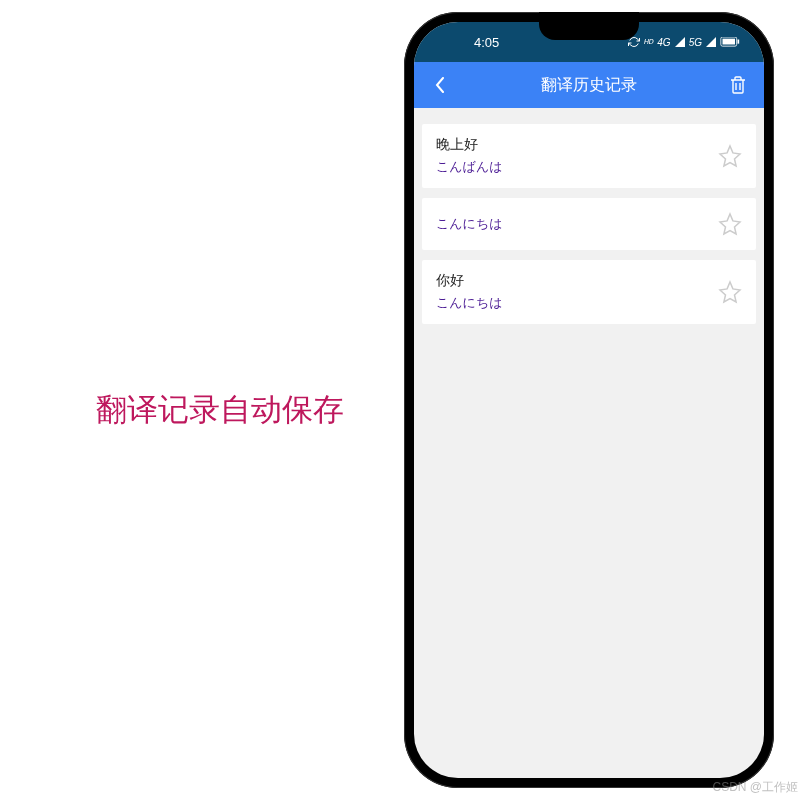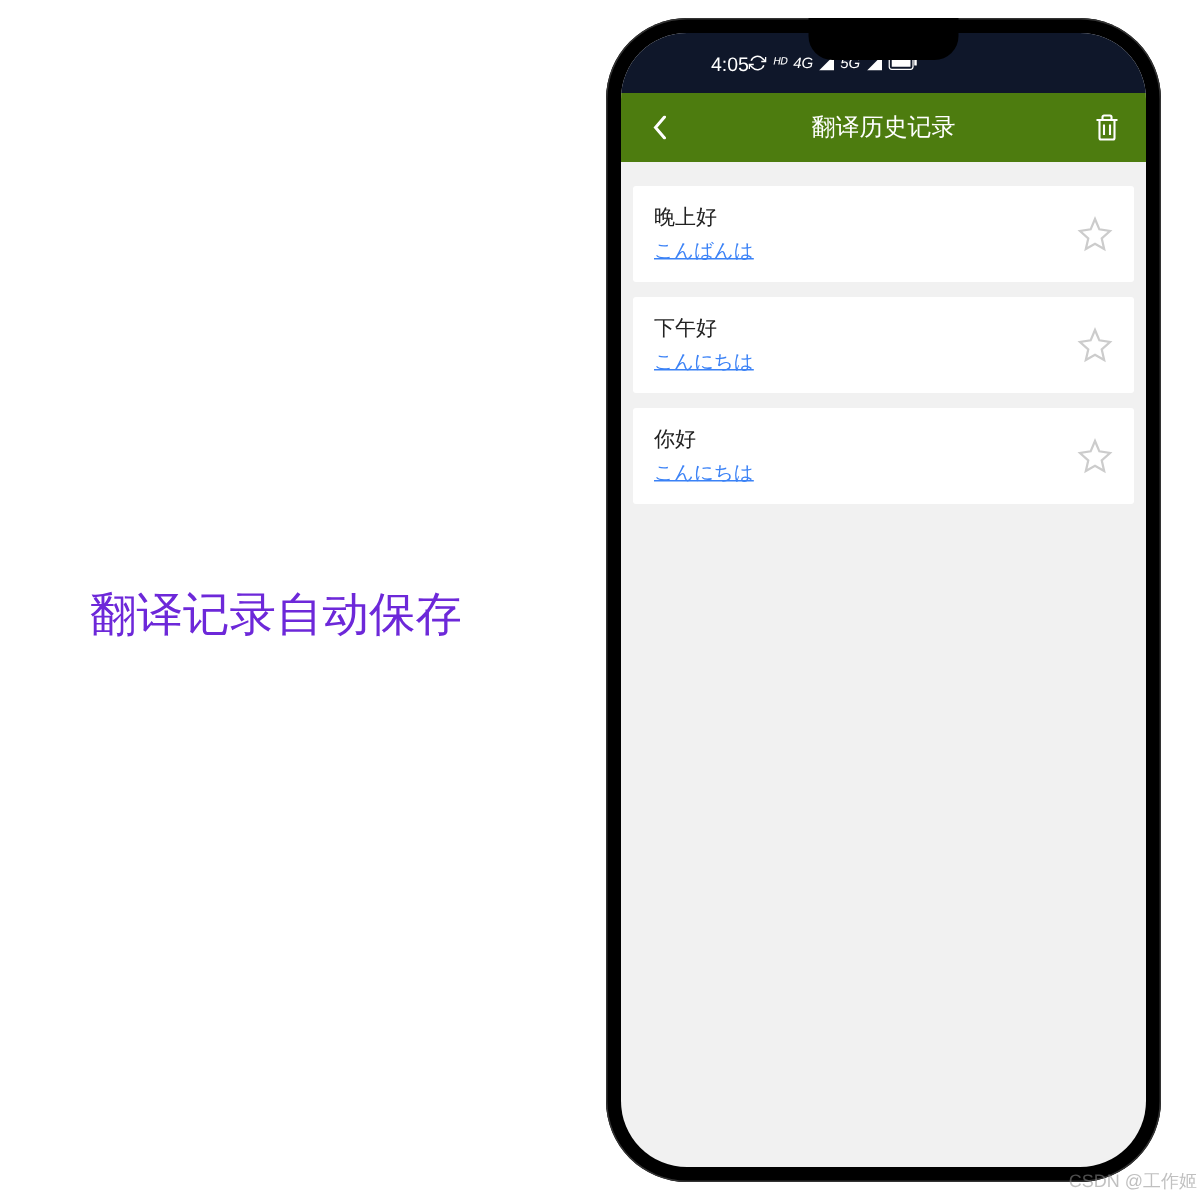--- a/index.html
+++ b/index.html
@@ -9,22 +9,23 @@
       background: #ffffff;
       font-family: -apple-system, "PingFang SC", "Microsoft YaHei", sans-serif;
       position: relative;
       overflow: hidden;
     }
     .caption {
       position: absolute;
       left: 60px;
       top: 385px;
       font-size: 31px;
-      color: #6d28d9;
+      color: #be185d;
       line-height: 1.6;
+      text-align: center;
       width: 320px;
     }
     .phone {
       position: absolute;
       left: 404px;
       top: 12px;
       width: 370px;
       height: 776px;
       background: #000;
       border-radius: 54px;
@@ -34,45 +35,46 @@
     .screen {
       width: 100%;
       height: 100%;
       background: #f1f1f1;
       border-radius: 44px;
       overflow: hidden;
       position: relative;
     }
     .status-bar {
       height: 40px;
-      background: #0f172a;
+      background: #0c4a6e;
       display: flex;
       align-items: center;
       padding: 0 24px 0 60px;
       color: #fff;
       font-size: 13px;
+      justify-content: space-between;
       position: relative;
     }
     .notch {
       position: absolute;
       left: 50%;
       top: 0;
       transform: translateX(-50%);
       width: 100px;
       height: 28px;
       background: #000;
       border-radius: 0 0 16px 16px;
       z-index: 10;
     }
     .status-left { font-weight: 500; }
     .status-right { display: flex; gap: 4px; align-items: center; font-style: italic; }
     .status-right span { font-size: 10px; }
     .app-bar {
       height: 46px;
-      background: #4d7c0f;
+      background: #3b82f6;
       display: flex;
       align-items: center;
       padding: 0 14px;
       color: #fff;
       position: relative;
     }
     .back-btn {
       width: 24px;
       height: 24px;
       display: flex;
@@ -108,22 +110,21 @@
       border-radius: 2px;
     }
     .list-text { flex: 1; }
     .src-text {
       font-size: 14px;
       color: #222;
       margin-bottom: 4px;
     }
     .dst-text {
       font-size: 13px;
-      color: #3b82f6;
-      text-decoration: underline;
+      color: #4c1d95;
     }
     .star-btn {
       width: 28px;
       height: 28px;
       display: flex;
       align-items: center;
       justify-content: center;
     }
     .star-btn svg { width: 24px; height: 24px; }
     .watermark {
@@ -192,21 +193,20 @@
         </div>
         <div class="star-btn">
           <svg viewBox="0 0 24 24" fill="none" stroke="#ccc" stroke-width="1.5">
               <path d="M12 2l2.9 6.9L22 10l-5.5 5 1.6 7L12 18.5 5.9 22l1.6-7L2 10l7.1-1.1L12 2z"></path>
             </svg>
         </div>
       </div>
 
       <div class="list-item">
         <div class="list-text">
-          <div class="src-text">下午好</div>
           <div class="dst-text">こんにちは</div>
         </div>
         <div class="star-btn">
           <svg viewBox="0 0 24 24" fill="none" stroke="#ccc" stroke-width="1.5">
               <path d="M12 2l2.9 6.9L22 10l-5.5 5 1.6 7L12 18.5 5.9 22l1.6-7L2 10l7.1-1.1L12 2z"></path>
             </svg>
         </div>
       </div>
 
       <div class="list-item">

